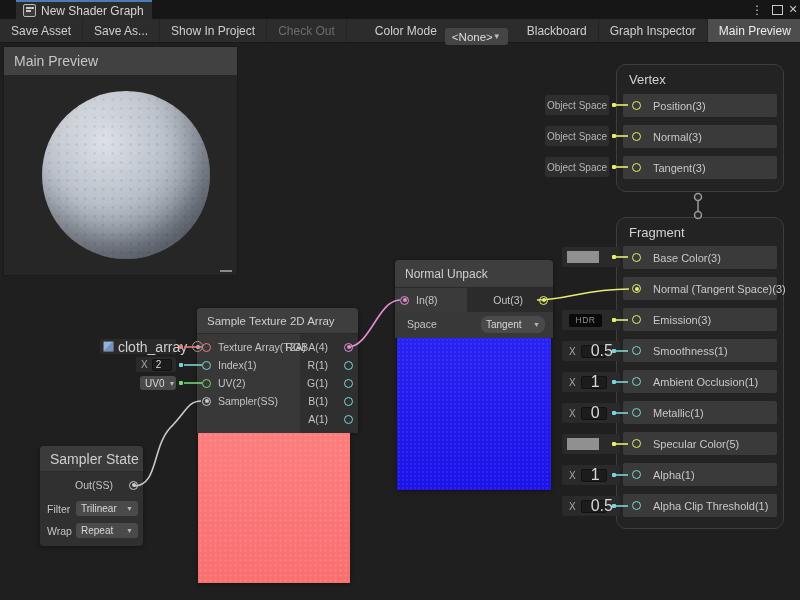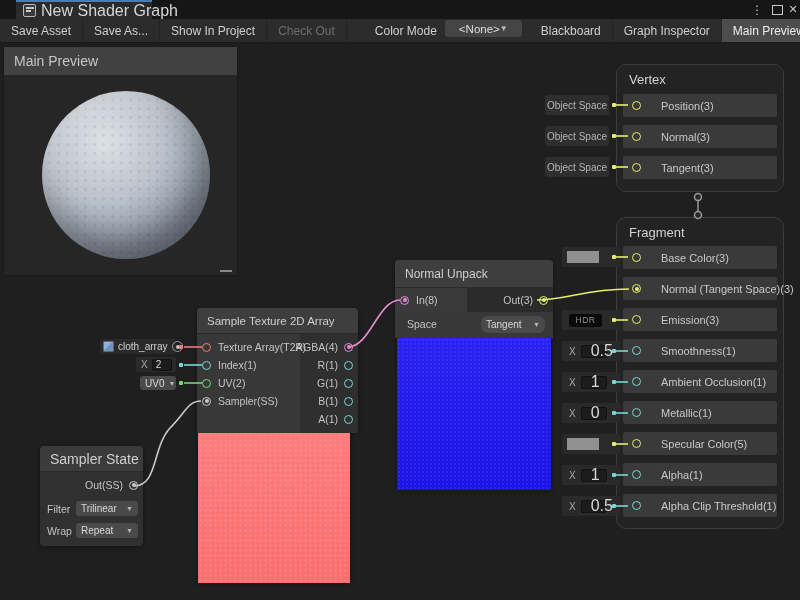--- a/index.html
+++ b/index.html
@@ -3,38 +3,38 @@
 <meta charset="utf-8">
 <style>
   html,body{margin:0;padding:0;background:#000;}
   #app{position:relative;width:800px;height:600px;overflow:hidden;background:#1F1F1F;
        font-family:"Liberation Sans",sans-serif;color:#C8C8C8;-webkit-font-smoothing:antialiased;}
 
   
   .tabbar{position:absolute;left:0;top:0;width:800px;height:19px;background:#161616;}
   .doc-tab{position:absolute;left:16px;top:0;width:136px;height:19px;background:#2B2B2B;
            border-top:2px solid #4A7CB5;box-sizing:border-box;display:flex;align-items:center;gap:5px;padding-left:7px;}
-  .doc-tab .title{font-size:16px;color:#D6D6D6;white-space:nowrap;}
+  .doc-tab .title{font-size:12px;color:#D6D6D6;white-space:nowrap;}
   .sg-icon{width:11px;height:11px;border:1px solid #B9B9B9;border-radius:2px;position:relative;background:#3A3A3A;flex:0 0 auto;}
   .sg-icon:before{content:"";position:absolute;left:2px;top:2px;width:5px;height:1.5px;background:#C9C9C9;box-shadow:0 3px 0 #C9C9C9;}
   .sg-icon:after{content:"";position:absolute;right:1.5px;top:1.5px;width:2.5px;height:2.5px;border-radius:50%;background:#E0E0E0;}
   .winctl{position:absolute;top:0;height:19px;display:flex;align-items:center;color:#C9C9C9;}
   .kebab{left:750px;width:14px;justify-content:center;font-size:12px;}
   .maxbox{left:769px;width:16px;justify-content:center;}
   .maxbox i{display:block;width:9px;height:8px;border:1.5px solid #C9C9C9;}
   .closex{left:786px;width:14px;justify-content:center;font-size:11px;}
 
   
   .toolbar{position:absolute;left:0;top:19px;width:800px;height:24px;background:#2C2C2C;
            border-bottom:1px solid #191919;box-sizing:border-box;display:flex;align-items:stretch;font-size:12px;color:#CFCFCF;}
   .tb-btn{display:flex;align-items:center;padding:0 11px;border-right:1px solid #242424;white-space:nowrap;cursor:default;}
   .tb-btn.disabled{color:#6C6C6C;}
   .tb-label{display:flex;align-items:center;padding:0 8px 0 28px;white-space:nowrap;}
-  .tb-dd{display:flex;align-items:center;justify-content:space-between;width:100px;height:17px;margin:1px 8px 0 0;
-         background:#454545;border-radius:3px;padding:0 14px;font-size:11.5px;color:#DDD;}
+  .tb-dd{display:flex;align-items:center;justify-content:space-between;width:100px;height:17px;margin:9px 8px 0 0;
+         background:#454545;border-radius:3px;padding:0 7px;font-size:11.5px;color:#DDD;}
   .tb-dd .arr{font-size:8px;color:#BDBDBD;}
   .tb-right{display:flex;margin-left:0;}
   .tb-btn.active{background:#4D4D4D;color:#ECECEC;}
   .tb-spacer{flex:1;}
 
   
   .preview-panel{position:absolute;left:3px;top:46px;width:235px;height:230px;background:#262626;
                  border:1px solid #1A1A1A;box-sizing:border-box;z-index:40;}
   .preview-panel .hdr{height:28px;background:#414141;display:flex;align-items:center;padding-left:10px;
                       font-size:14px;color:#C6C6C6;}
@@ -44,21 +44,21 @@
       radial-gradient(rgba(0,0,0,0.07) 1px, transparent 1.6px),
       radial-gradient(circle at 37% 30%, #dde1e7, #bac1ca 38%, #9aa2ac 60%, #7b838e 79%, #5d646e 95%, #525862 100%);
     background-size:6px 6px, 9px 9px, 100% 100%;background-position:0 0, 3px 4px, 0 0;
     box-shadow:inset -10px -20px 28px rgba(15,18,24,.35), inset 8px 12px 20px rgba(255,255,255,.18);}
   .resize-dash{position:absolute;right:5px;bottom:3px;width:12px;height:2px;background:#8A8A8A;}
 
   
   .ctx-node{position:absolute;background:#232323;border:1px solid #3D3D3D;border-radius:10px;box-sizing:border-box;z-index:10;}
   .ctx-title{position:absolute;left:12px;top:7px;font-size:13px;color:#D2D2D2;}
   .slot{position:absolute;left:6px;right:6px;height:23px;background:#3A3A3A;border-radius:2px;
-        display:flex;align-items:center;gap:20px;padding-left:9px;box-sizing:border-box;}
+        display:flex;align-items:center;gap:12px;padding-left:9px;box-sizing:border-box;}
   .slot-label{font-size:11px;color:#C8C8C8;white-space:nowrap;}
   .port{width:9px;height:9px;border-radius:50%;border:1.5px solid currentColor;box-sizing:border-box;position:relative;flex:0 0 auto;}
   .port.connected:after{content:"";position:absolute;inset:1.5px;border-radius:50%;background:currentColor;}
   .c-v1{color:#7AD6D6}.c-v2{color:#71D971}.c-v3{color:#E6EE6E}.c-v4{color:#E38CD3}.c-t2a{color:#ED7C7C}.c-ss{color:#C9C9C9}
   .dot{position:absolute;width:4px;height:4px;border-radius:1px;background:currentColor;z-index:15;}
 
   .chip{position:absolute;left:545px;width:64px;height:20px;background:#2E2E2E;border-radius:2px;
         display:flex;align-items:center;justify-content:center;font-size:10px;color:#B5B5B5;z-index:10;}
 
   .fw{position:absolute;left:562px;width:58px;height:20px;background:#2A2A2A;border-radius:2px;
@@ -69,21 +69,21 @@
   .fw .xlabel{font-size:10px;color:#A8A8A8;margin-left:7px;}
   .fw .xfield{width:26px;height:13px;background:#1C1C1C;border:1px solid #121212;border-radius:2px;
               font-size:16px;color:#D8D8D8;margin-left:5px;padding:0 9px;display:flex;align-items:center;box-sizing:border-box;}
 
   
   .box-node{position:absolute;z-index:10;filter:drop-shadow(0 1px 2px rgba(0,0,0,.4));}
   .nt-title{position:absolute;left:0;top:0;right:0;height:26px;background:#3E3E3E;border-radius:4px 4px 0 0;
             border-bottom:1px solid #2A2A2A;box-sizing:border-box;display:flex;align-items:center;
             padding-left:10px;font-size:11.5px;color:#CFCFCF;white-space:nowrap;}
   .srow{position:absolute;display:flex;align-items:center;gap:7px;height:16px;padding-left:5px;font-size:10.5px;color:#C4C4C4;white-space:nowrap;}
-  .orow{position:absolute;display:flex;align-items:center;gap:6px;height:16px;right:5px;font-size:10.5px;color:#C4C4C4;justify-content:flex-end;}
+  .orow{position:absolute;display:flex;align-items:center;gap:16px;height:16px;right:5px;font-size:10.5px;color:#C4C4C4;justify-content:flex-end;}
   .tex-preview{position:absolute;background:linear-gradient(180deg,#FD7D7D,#FA6F70);}
   .tex-preview.speckle{background-image:radial-gradient(rgba(255,255,255,.10) 1px, transparent 1.4px),linear-gradient(180deg,#FD7D7D,#FA6F70);background-size:5px 5px,100% 100%;}
   .blue-preview{position:absolute;background-image:radial-gradient(rgba(255,255,255,.07) 1px, transparent 1.4px),linear-gradient(180deg,#2822F2,#1B13E8);background-size:4px 4px,100% 100%;}
 
   .dd{background:#4A4A4A;border-radius:3px;display:flex;align-items:center;justify-content:space-between;
       padding:0 5px;font-size:10px;color:#D8D8D8;box-sizing:border-box;}
   .dd .arr{font-size:7px;color:#B5B5B5;margin-left:4px;}
 
   .inw{position:absolute;background:#2A2A2A;border-radius:2px;display:flex;align-items:center;box-sizing:border-box;z-index:10;}
   .tex-icon{width:9px;height:9px;border:1px solid #666;border-radius:1px;background:linear-gradient(135deg,#8FB3DA 50%,#6E93BF 50%);margin:0 4px 0 3px;flex:0 0 auto;}
@@ -284,21 +284,21 @@
     <div class="orow" style="top:103px;">
       <span>A(1)</span>
       <span class="port c-v1"></span>
     </div>
 
     <div class="tex-preview speckle" style="top:125px;left:1px;width:152px;height:150px;"></div>
   </div>
 
   <div class="inw" style="left:100px;top:339px;width:76px;height:15px;">
     <span class="tex-icon"></span>
-    <span style="font-size:10px;color:#CFCFCF;white-space:nowrap;">cloth_array</span>
+    <span style="font-size:14px;color:#CFCFCF;white-space:nowrap;">cloth_array</span>
     <span class="obj-picker"></span>
   </div>
   <div class="inw" style="left:136px;top:357px;width:40px;height:15px;">
     <span class="xlabel" style="font-size:10px;color:#A8A8A8;margin-left:5px;">X</span>
     <span class="xfield" style="width:20px;height:12px;background:#1C1C1C;border:1px solid #121212;border-radius:2px;font-size:10px;color:#D8D8D8;margin-left:4px;padding:0 3px;display:flex;align-items:center;box-sizing:border-box;">2</span>
   </div>
   <div class="dd" style="position:absolute;left:140px;top:376px;width:36px;height:14px;z-index:10;">
     <span>UV0</span>
       <span class="arr">▼</span>
   </div>

